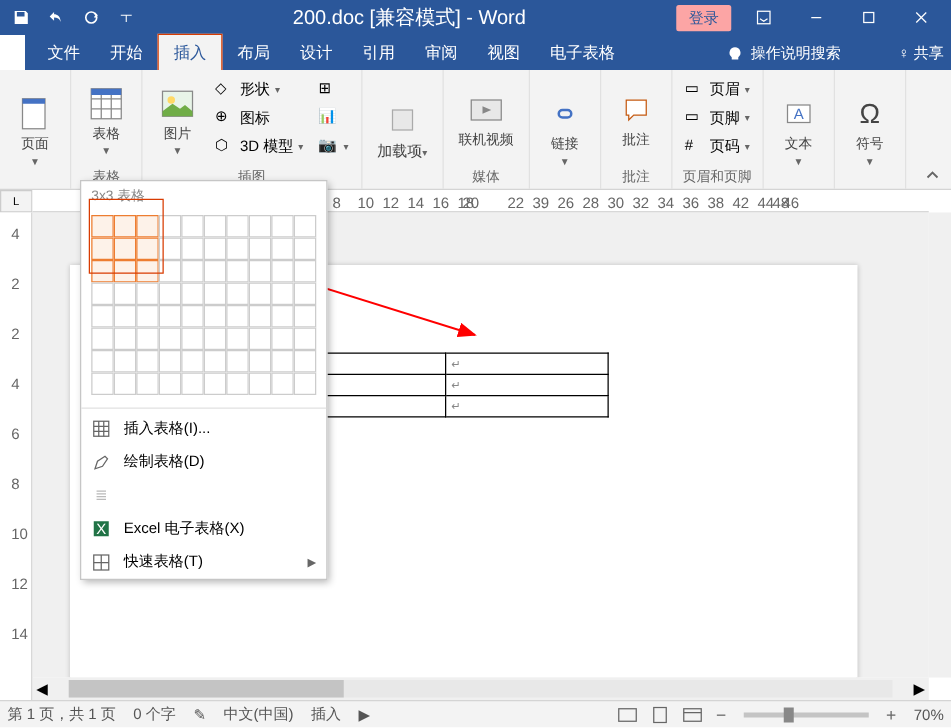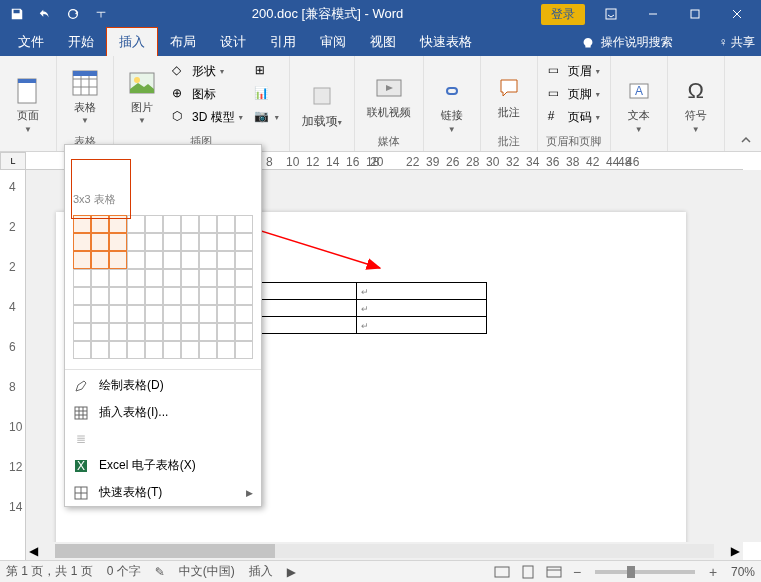--- a/index.html
+++ b/index.html
@@ -2,27 +2,27 @@
 <html><head>
 <meta charset="utf-8">
 <style>
 * { margin: 0; padding: 0; box-sizing: border-box; font-family: "Microsoft YaHei", sans-serif; font-size: 12px; }
 body { background: #fff; width: 761px; height: 582px; overflow: hidden; position: relative; }
 
 .titlebar { background: #2b579a; height: 28px; display: flex; align-items: center; color: #fff; padding: 0 4px; }
 .tb-left { display: flex; gap: 2px; align-items: center; }
 .tb-btn { width: 26px; height: 24px; display: flex; align-items: center; justify-content: center; cursor: pointer; }
 .tb-btn svg { width: 14px; height: 14px; fill: #fff; }
-.tb-title { flex: 1; text-align: center; font-size: 13px; }
-.login-btn { background: #eab308; color: #2b579a; padding: 2px 10px; border-radius: 2px; margin-right: 6px; }
+.tb-title { flex: 1; text-align: center; font-size: 16px; }
+.login-btn { background: #fca5a5; color: #2b579a; padding: 2px 10px; border-radius: 2px; margin-right: 6px; }
 .tb-right { display: flex; gap: 2px; }
 .win-btn { width: 40px; height: 28px; display: flex; align-items: center; justify-content: center; cursor: pointer; }
 .win-btn svg { width: 12px; height: 12px; stroke: #fff; fill: none; stroke-width: 1; }
 
-.menubar { background: #2b579a; height: 28px; display: flex; align-items: center; color: #fff; padding: 0 6px; }
+.menubar { background: #2b579a; height: 28px; display: flex; align-items: center; color: #fff; padding: 0 6px; margin-left: 20px; }
 .menu-item { padding: 5px 12px; cursor: pointer; font-size: 13px; }
 .menu-item.active { background: #f3f3f3; color: #2b579a; border: 1px solid #d83b01; }
 .menu-right { margin-left: auto; display: flex; align-items: flex-end; gap: 6px; }
 .bulb { width: 14px; height: 14px; }
 
 .ribbon { background: #f3f3f3; height: 96px; border-bottom: 1px solid #d4d4d4; display: flex; position: relative; }
 .rgroup { border-right: 1px solid #e1e1e1; padding: 4px 6px 2px; display: flex; flex-direction: column; align-items: center; justify-content: space-between; }
 .rgroup-top { display: flex; gap: 4px; flex: 1; }
 .rgroup-label { font-size: 11px; color: #666; margin-top: 2px; }
 .rbtn { display: flex; flex-direction: column; align-items: center; justify-content: center; padding: 2px 6px; cursor: pointer; gap: 2px; }
@@ -45,21 +45,21 @@
 .page { position: absolute; top: 42px; left: 30px; width: 630px; height: 500px; background: #fff; box-shadow: 0 0 4px rgba(0,0,0,0.2); }
 .doc-table { position: absolute; top: 70px; left: 40px; border-collapse: collapse; }
 .doc-table td { border: 1px solid #000; width: 130px; height: 17px; font-size: 10px; color: #888; padding-left: 4px; }
 .doc-table td .cm { font-size: 9px; }
 .vscroll { position: absolute; right: 0; top: 18px; width: 18px; bottom: 18px; background: #f0f0f0; }
 .hscroll { position: absolute; bottom: 0; left: 26px; right: 18px; height: 18px; background: #f0f0f0; display: flex; align-items: center; }
 .hscroll-track { flex: 1; height: 14px; background: #e8e8e8; position: relative; margin: 0 14px; }
 .hscroll-thumb { position: absolute; height: 14px; background: #c4c4c4; }
 
 .table-menu { position: absolute; top: 144px; left: 64px; width: 198px; background: #fff; border: 1px solid #c6c6c6; box-shadow: 2px 2px 6px rgba(0,0,0,0.3); z-index: 100; }
-.tm-header { padding: 4px 8px; color: #888; font-size: 11px; margin-top: 43px; }
+.tm-header { padding: 4px 8px; color: #888; font-size: 11px; }
 .tm-grid { padding: 4px 8px 8px; }
 .grid-row { display: flex; }
 .grid-cell { width: 18px; height: 18px; border: 1px solid #ccc; margin: 0; background: #fff; }
 .grid-cell.sel { border: 1px solid #ed7d31; background: #fdf2e9; }
 .tm-sep { height: 1px; background: #e1e1e1; margin: 2px 0; }
 .tm-item { display: flex; align-items: center; padding: 5px 8px; gap: 10px; cursor: pointer; }
 .tm-item.disabled { color: #bbb; cursor: default; }
 .tm-icon { width: 16px; height: 16px; display: flex; align-items: center; justify-content: center; }
 .tm-arrow { margin-left: auto; font-size: 9px; color: #666; }
 .highlight-box { position: absolute; border: 1px solid #d83b01; pointer-events: none; z-index: 101; }
@@ -130,21 +130,21 @@
 
 <div class="menubar">
   <div class="menu-item">文件</div>
   <div class="menu-item">开始</div>
   <div class="menu-item active">插入</div>
   <div class="menu-item">布局</div>
   <div class="menu-item">设计</div>
   <div class="menu-item">引用</div>
   <div class="menu-item">审阅</div>
   <div class="menu-item">视图</div>
-  <div class="menu-item">快速表格</div>
+  <div class="menu-item">电子表格</div>
   <div class="menu-right">
     <svg class="bulb" viewBox="0 0 16 16">
         <path fill="#fff" d="M8 1a5 5 0 00-3 9v2h6v-2a5 5 0 00-3-9z"></path>
       </svg>
     <span>操作说明搜索</span>
     <span style="margin-left:40px">♀ <span>共享</span></span>
   </div>
 </div>
 
 <div class="ribbon">
@@ -500,36 +500,36 @@
         <div class="grid-cell"></div>
         <div class="grid-cell"></div>
         <div class="grid-cell"></div>
         <div class="grid-cell"></div>
       </div>
     </div>
   <div class="tm-sep"></div>
   <div class="tm-item">
     <div class="tm-icon">
         <svg width="14" height="14">
-          <path d="M2 12l2-6 6-4 2 2-4 6-6 2z" fill="none" stroke="#666"></path>
-        </svg>
-      </div>
-    <span>绘制表格(D)</span>
-  </div>
-  <div class="tm-item">
-    <div class="tm-icon">
-        <svg width="14" height="14">
           <rect x="1" y="1" width="12" height="12" fill="none" stroke="#666"></rect>
           <line x1="1" y1="5" x2="13" y2="5" stroke="#666"></line>
           <line x1="1" y1="9" x2="13" y2="9" stroke="#666"></line>
           <line x1="5" y1="1" x2="5" y2="13" stroke="#666"></line>
           <line x1="9" y1="1" x2="9" y2="13" stroke="#666"></line>
         </svg>
       </div>
     <span>插入表格(I)...</span>
+  </div>
+  <div class="tm-item">
+    <div class="tm-icon">
+        <svg width="14" height="14">
+          <path d="M2 12l2-6 6-4 2 2-4 6-6 2z" fill="none" stroke="#666"></path>
+        </svg>
+      </div>
+    <span>绘制表格(D)</span>
   </div>
   <div class="tm-item disabled">
     <div class="tm-icon">≣</div>
   </div>
   <div class="tm-item">
     <div class="tm-icon">
         <svg width="14" height="14">
           <rect x="1" y="1" width="12" height="12" fill="#217346"></rect>
           <text x="3" y="11" font-size="9" fill="#fff">X</text>
         </svg>

